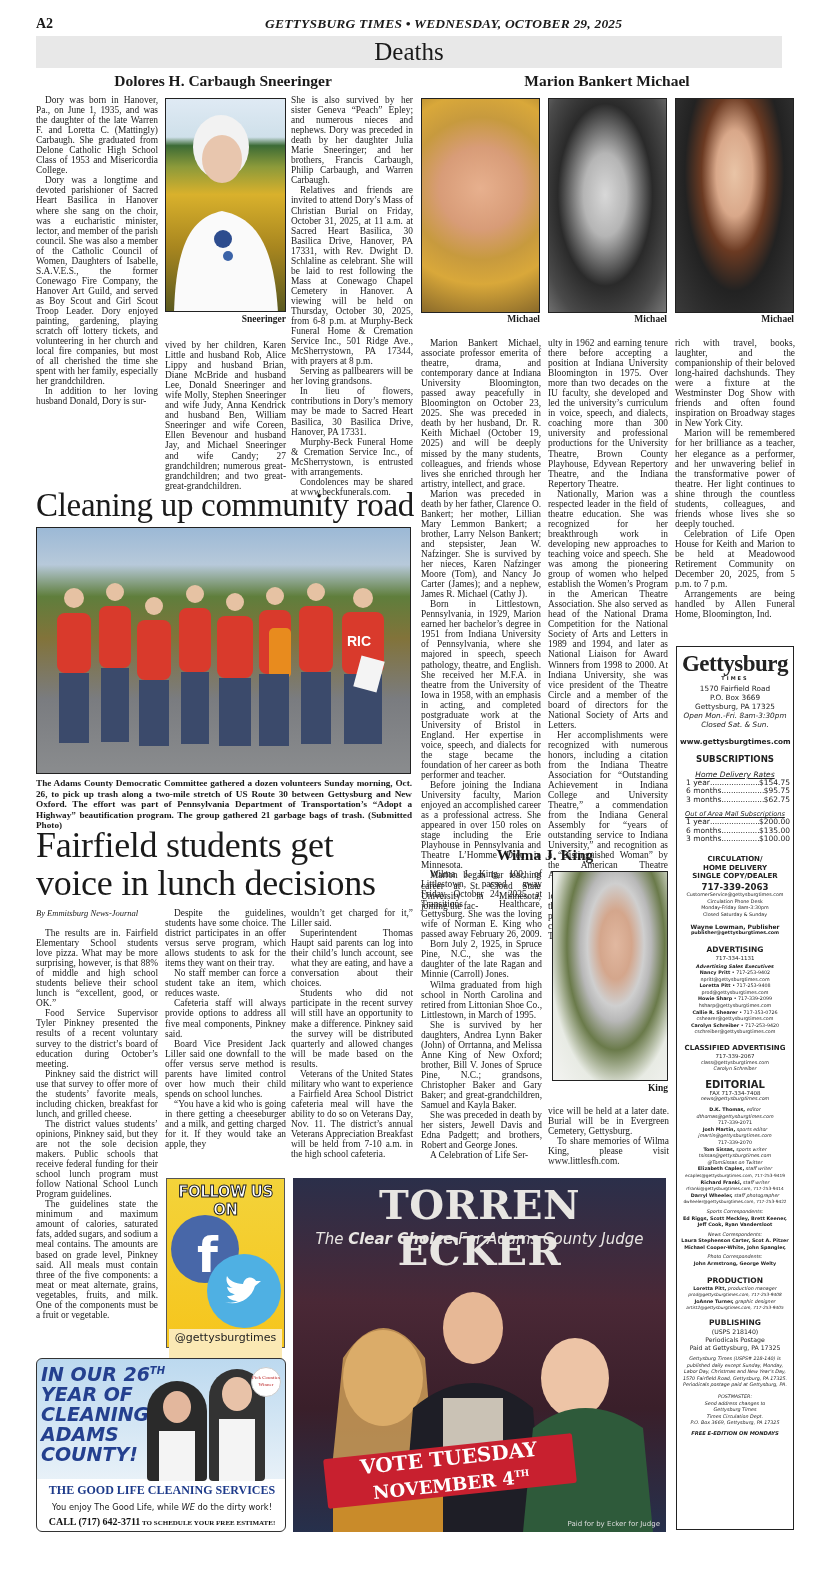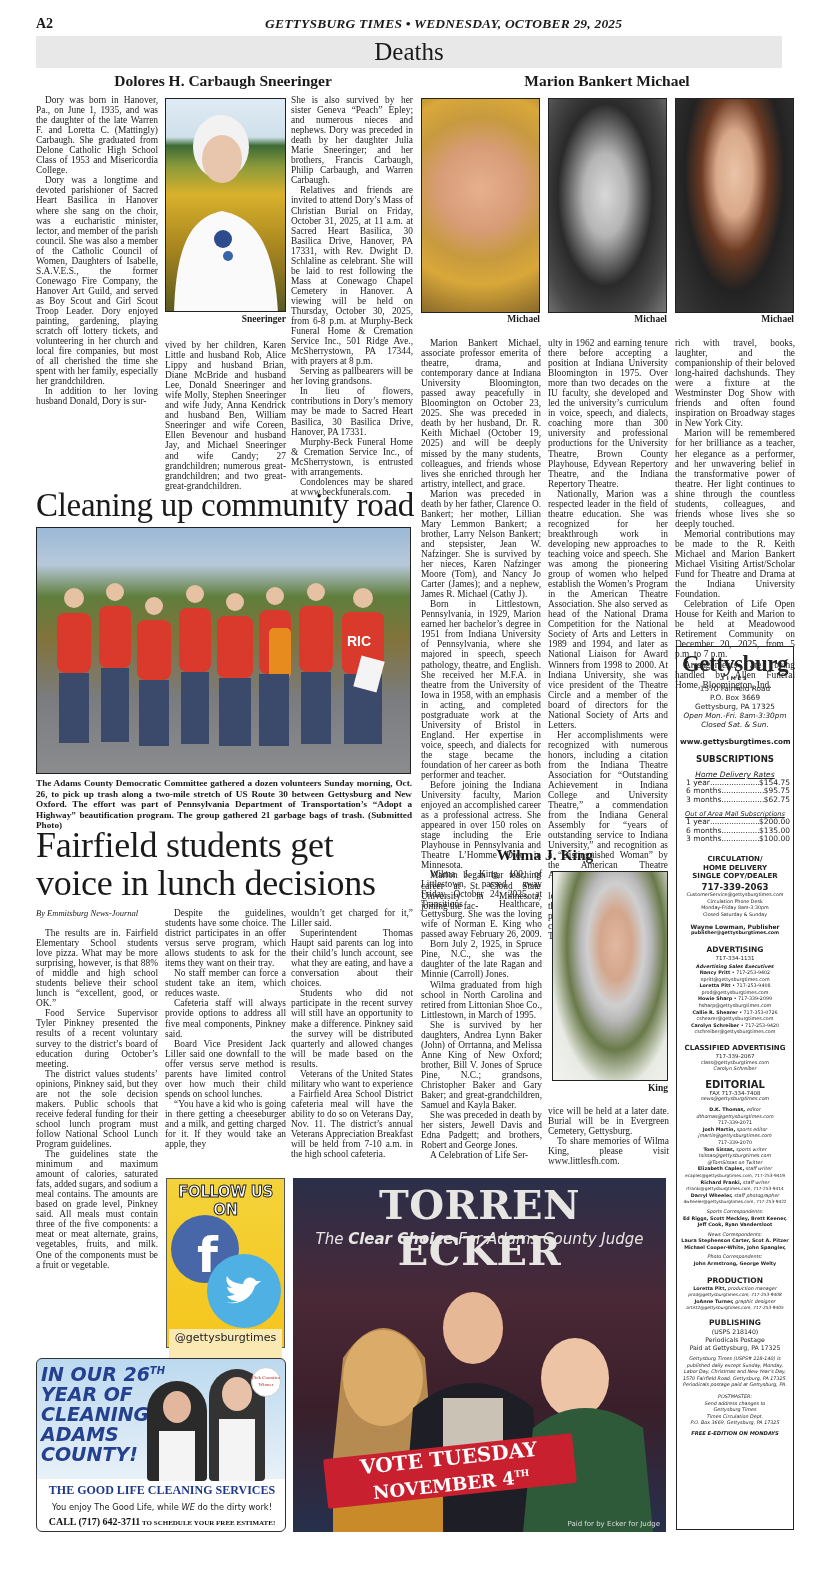--- a/index.html
+++ b/index.html
@@ -87,21 +87,20 @@
 </div>
 <div class="abs col" style="left:548px;top:338px;width:120px;">
   <p style="text-indent:0">ulty in 1962 and earning tenure there before accepting a position at Indiana University Bloomington in 1975. Over more than two decades on the IU faculty, she developed and led the university’s curriculum in voice, speech, and dialects, coaching more than 300 university and professional productions for the University Theatre, Brown County Playhouse, Edyvean Repertory Theatre, and the Indiana Repertory Theatre.</p>
   <p>Nationally, Marion was a respected leader in the field of theatre education. She was recognized for her breakthrough work in developing new approaches to teaching voice and speech. She was among the pioneering group of women who helped establish the Women’s Program in the American Theatre Association. She also served as head of the National Drama Competition for the National Society of Arts and Letters in 1989 and 1994, and later as National Liaison for Award Winners from 1998 to 2000. At Indiana University, she was vice president of the Theatre Circle and a member of the board of directors for the National Society of Arts and Letters.</p>
   <p>Her accomplishments were recognized with numerous honors, including a citation from the Indiana Theatre Association for “Outstanding Achievement in Indiana College and University Theatre,” a commendation from the Indiana General Assembly for “years of outstanding service to Indiana University,” and recognition as a “Distinguished Woman” by the American Theatre Association.</p>
   <p>Marion and Keith shared a love story that spanned more than seventy years—a partnership rooted in creativity, curiosity, and enduring love. Their life together was</p>
 </div>
 <div class="abs col" style="left:675px;top:338px;width:120px;">
   <p style="text-indent:0">rich with travel, books, laughter, and the companionship of their beloved long-haired dachshunds. They were a fixture at the Westminster Dog Show with friends and often found inspiration on Broadway stages in New York City.</p>
   <p>Marion will be remembered for her brilliance as a teacher, her elegance as a performer, and her unwavering belief in the transformative power of theatre. Her light continues to shine through the countless students, colleagues, and friends whose lives she so deeply touched.</p>
-  <p>Memorial contributions may be made to the R. Keith Michael and Marion Bankert Michael Visiting Artist/Scholar Fund for Theatre and Drama at the Indiana University Foundation.</p>
   <p>Celebration of Life Open House for Keith and Marion to be held at Meadowood Retirement Community on December 20, 2025, from 5 p.m. to 7 p.m.</p>
   <p>Arrangements are being handled by Allen Funeral Home, Bloomington, Ind.</p>
 </div>
 
 <div class="abs big-head" style="left:36px;top:486px;width:380px;font-size:33px;">Cleaning up community road</div>
 <div class="abs photo" style="left:36px;top:527px;width:375px;height:247px;background:linear-gradient(180deg,#9cb9d6 0%,#b7c9da 15%,#5f7e3c 28%,#82733a 45%,#7a7c80 70%,#8a8c8e 100%);">
   <svg width="375" height="247" viewBox="0 0 375 247">
     <g fill="#d93a2c">
       <rect x="20" y="85" width="34" height="60" rx="8"></rect>
       <rect x="62" y="78" width="32" height="62" rx="8"></rect>
@@ -140,20 +139,21 @@
 <div class="abs photo-caption" style="left:36px;top:778px;width:376px;">The Adams County Democratic Committee gathered a dozen volunteers Sunday morning, Oct. 26, to pick up trash along a two-mile stretch of US Route 30 between Gettysburg and New Oxford. The effort was part of Pennsylvania Department of Transportation’s “Adopt a Highway” beautification program. The group gathered 21 garbage bags of trash. (Submitted Photo)</div>
 
 <div class="abs big-head" style="left:36px;top:826px;width:380px;">
   <div>Fairfield students get</div>
   <div>voice in lunch decisions</div>
 </div>
 <div class="abs byline" style="left:36px;top:908px;width:122px;">By Emmitsburg News-Journal</div>
 <div class="abs col" style="left:36px;top:928px;width:122px;">
   <p>The results are in. Fairfield Elementary School students love pizza. What may be more surprising, however, is that 88% of middle and high school students believe their school lunch is “excellent, good, or OK.”</p>
   <p>Food Service Supervisor Tyler Pinkney presented the results of a recent voluntary survey to the district’s board of education during October’s meeting.</p>
+  <p>Pinkney said the district will use that survey to offer more of the students’ favorite meals, including chicken, breakfast for lunch, and grilled cheese.</p>
   <p>The district values students’ opinions, Pinkney said, but they are not the sole decision makers. Public schools that receive federal funding for their school lunch program must follow National School Lunch Program guidelines.</p>
   <p>The guidelines state the minimum and maximum amount of calories, saturated fats, added sugars, and sodium a meal contains. The amounts are based on grade level, Pinkney said. All meals must contain three of the five components: a meat or meat alternate, grains, vegetables, fruits, and milk. One of the components must be a fruit or vegetable.</p>
 </div>
 <div class="abs col" style="left:165px;top:908px;width:121px;">
   <p>Despite the guidelines, students have some choice. The district participates in an offer versus serve program, which allows students to ask for the items they want on their tray.</p>
   <p>No staff member can force a student take an item, which reduces waste.</p>
   <p>Cafeteria staff will always provide options to address all five meal components, Pinkney said.</p>
   <p>Board Vice President Jack Liller said one downfall to the offer versus serve method is parents have limited control over how much their child spends on school lunches.</p>
   <p>“You have a kid who is going in there getting a cheeseburger and a milk, and getting charged for it. If they would take an apple, they</p>
 </div>

